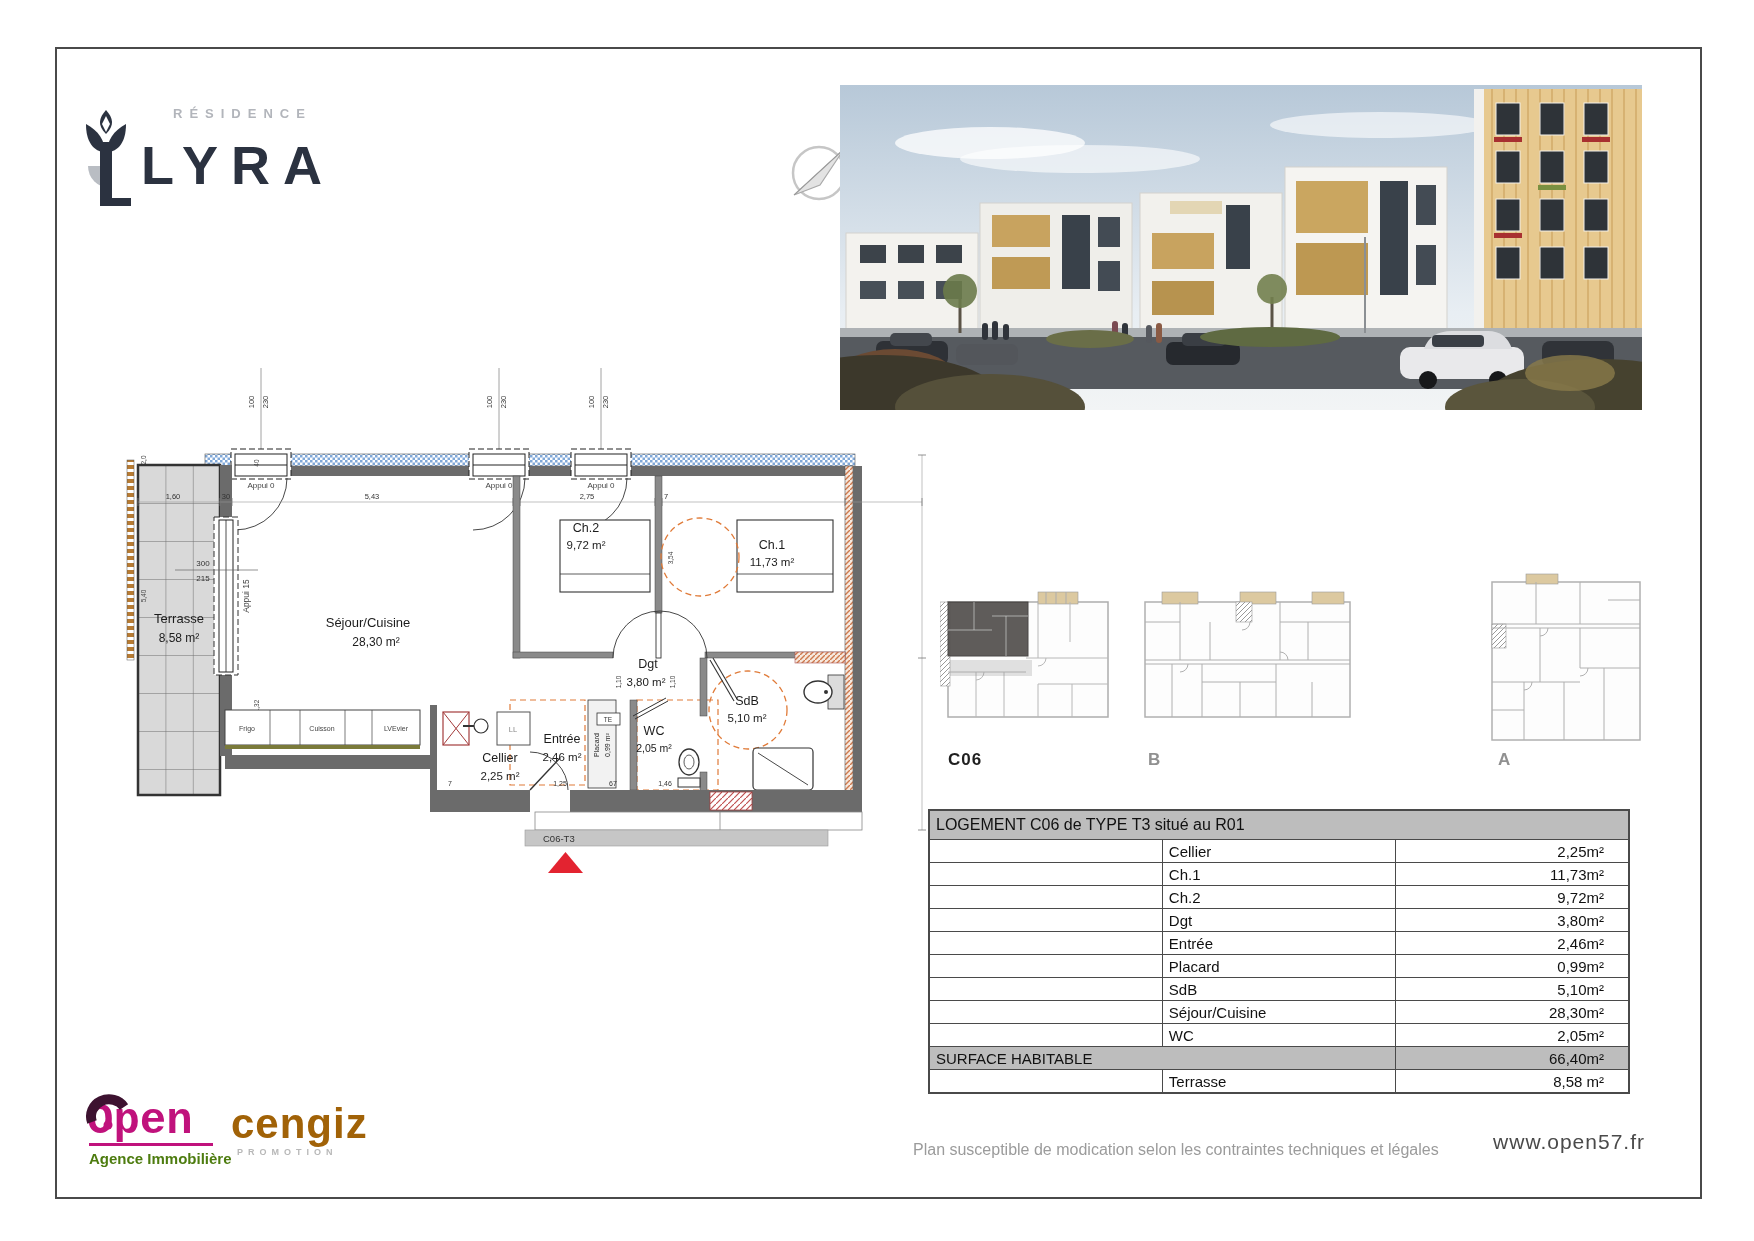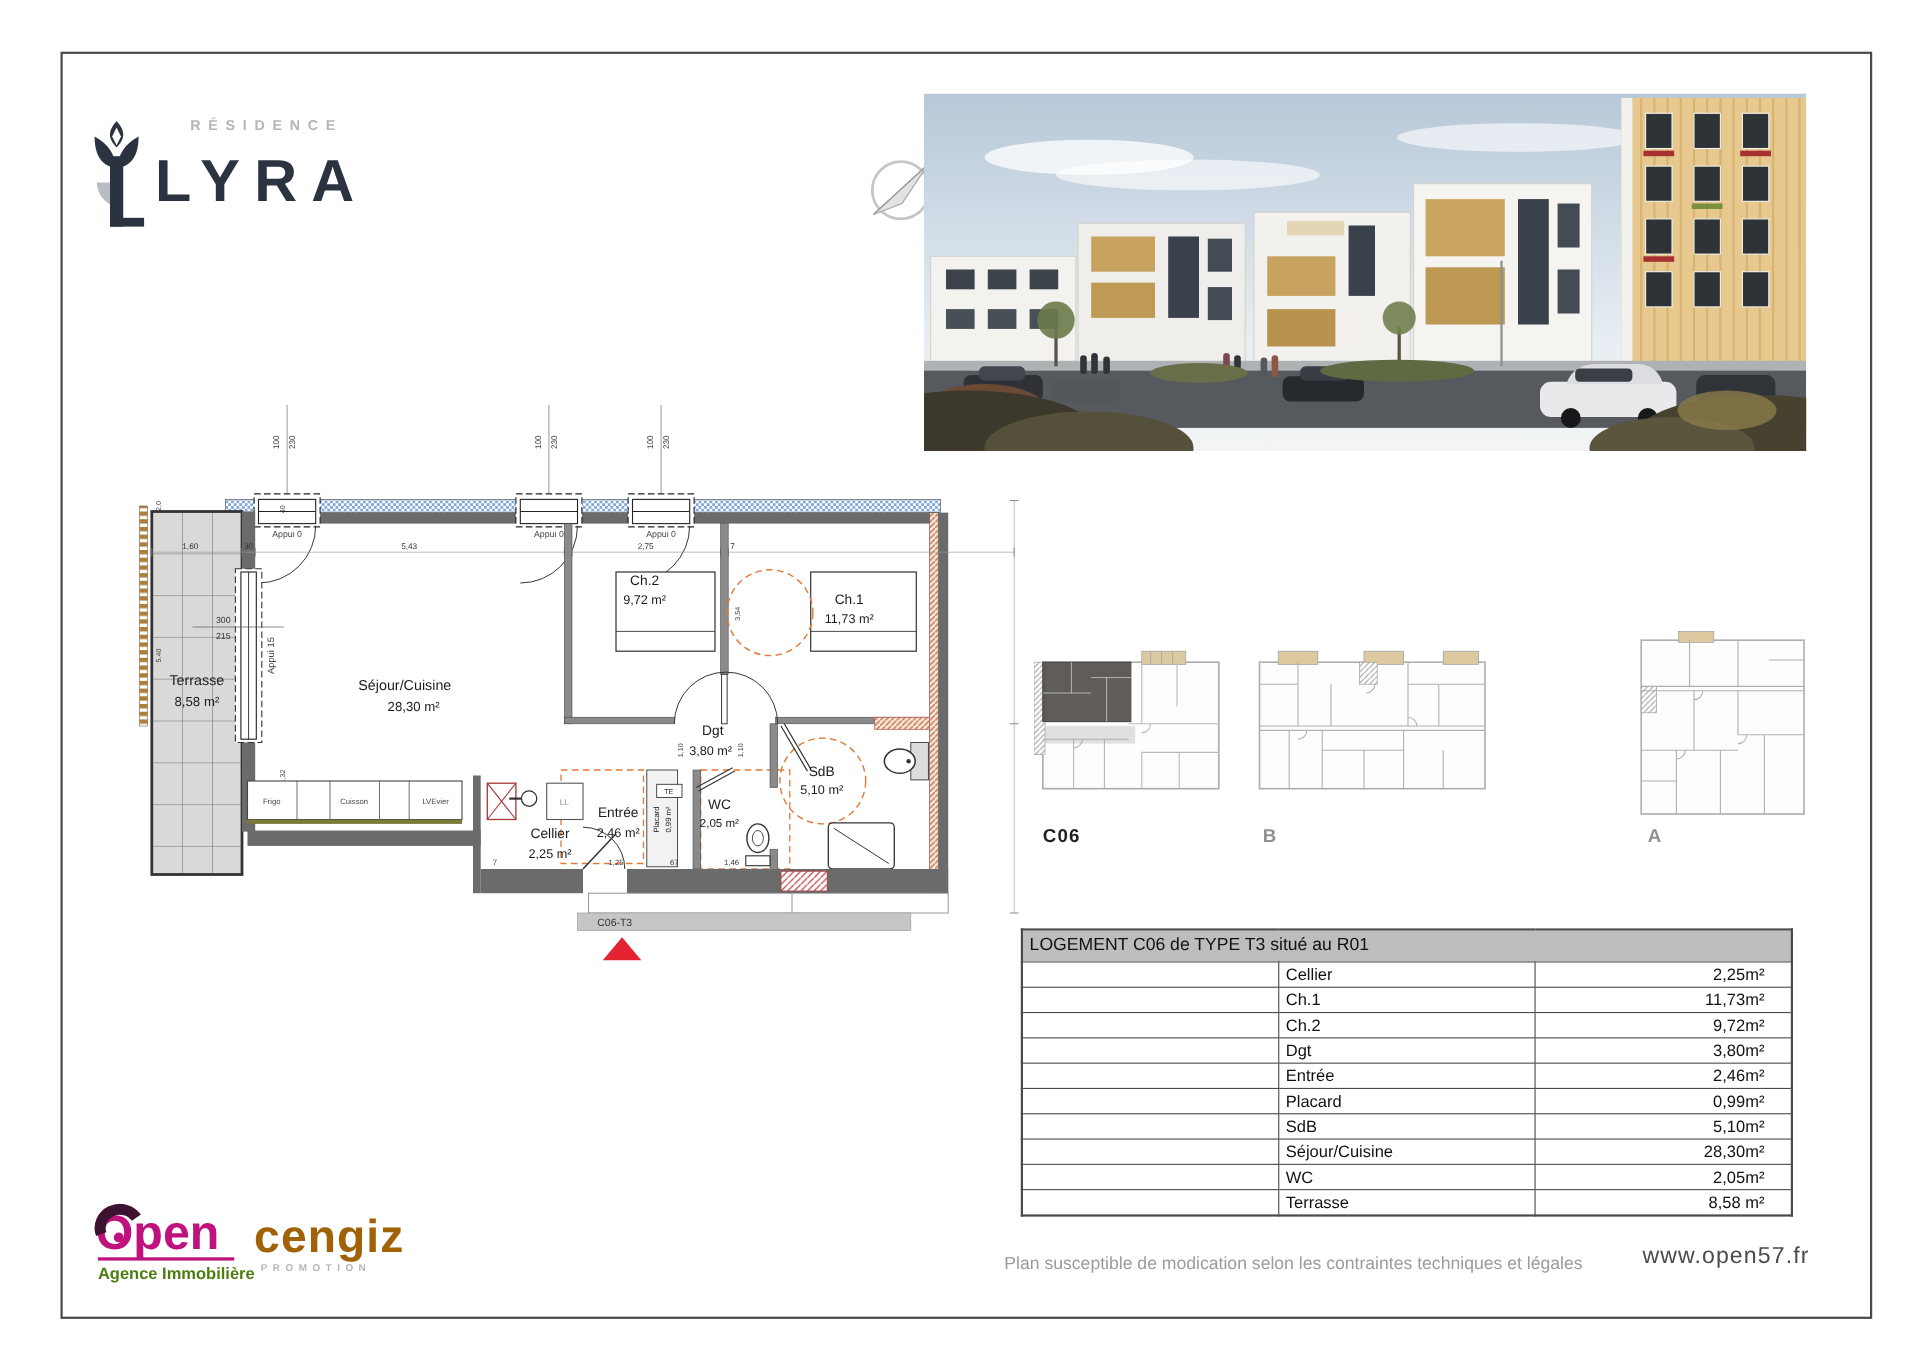--- a/index.html
+++ b/index.html
@@ -6,35 +6,35 @@
   #page{position:relative;width:1754px;height:1241px;background:#fff;overflow:hidden;
         font-family:"Liberation Sans",sans-serif;color:#1c1c1c;}
   .abs{position:absolute;}
   #frame{left:55px;top:47px;width:1643px;height:1148px;border:2px solid #4a4a4a;}
   
   #residence-label{left:173px;top:106px;width:230px;font-size:13px;letter-spacing:7px;color:#b2b5bb;font-weight:600;}
   #lyra-name{left:141px;top:134px;font-size:54px;font-weight:bold;letter-spacing:13px;color:#2b3240;}
   
   .mini-label{top:750px;font-size:17px;font-weight:bold;letter-spacing:1px;}
   
-  #surface-table{left:928px;top:844px;width:702px;border-collapse:collapse;table-layout:fixed;
+  #surface-table{left:928px;top:809px;width:702px;border-collapse:collapse;table-layout:fixed;
                  font-size:15px;color:#111;}
   #surface-table td{border:1px solid #4a4a4a;padding:0 6px;height:22px;overflow:hidden;white-space:nowrap;}
   #surface-table .t-title{background:#bdbdbd;height:28px;font-size:16px;}
   #surface-table .indent{width:20px;padding:0;}
   #surface-table .val{text-align:right;width:135px;padding-right:24px;}
   #surface-table .gray{background:#bdbdbd;}
   #surface-table{border:2px solid #4a4a4a;}
   
   #disclaimer{left:913px;top:1141px;font-size:16px;color:#9b9b9b;}
   #website{left:1345px;top:1130px;width:300px;text-align:right;font-size:21px;color:#4a4a4a;letter-spacing:1px;}
   #open-tagline{left:89px;top:1150px;font-size:15px;font-weight:bold;color:#4d7c0f;}
   #cengiz-name{left:231px;top:1100px;font-size:42px;font-weight:bold;color:#a16207;letter-spacing:1px;}
   #cengiz-tagline{left:237px;top:1147px;font-size:9px;letter-spacing:5px;color:#b8b8b8;font-weight:bold;}
-  #open-name{left:87px;top:1096px;font-size:44px;font-weight:bold;color:#c0127c;letter-spacing:0px;}
+  #open-name{left:87px;top:1096px;font-size:44px;font-weight:bold;color:#c0127c;letter-spacing:0px;font-family:Liberation Mono, monospace;}
   #open-underline{left:89px;top:1143px;width:124px;height:3px;background:#c0127c;}
   #open-o-arc{left:84px;top:1094px;}
   svg text{font-family:"Liberation Sans",sans-serif;}
 </style>
 </head>
 <body>
 
 <div id="page">
   <div id="frame" class="abs"></div>
 
@@ -533,20 +533,24 @@
       <td class="indent"></td>
           <td>Séjour/Cuisine</td>
       <td class="val">28,30m²</td>
     </tr>
     <tr>
       <td class="indent"></td>
           <td>WC</td>
       <td class="val">2,05m²</td>
     </tr>
     <tr>
+      <td class="gray" colspan="2">SURFACE HABITABLE</td>
+      <td class="gray val">66,40m²</td>
+    </tr>
+    <tr>
       <td class="indent"></td>
           <td>Terrasse</td>
       <td class="val">8,58 m²</td>
     </tr>
   </tbody>
     </table>
 
   <div id="open-name" class="abs">Open</div>
   <svg id="open-o-arc" class="abs" width="50" height="50" viewBox="0 0 50 50">
     <path d="M8,28 A18,17 0 0 1 40,13" fill="none" stroke="#3d1230" stroke-width="10"></path>

